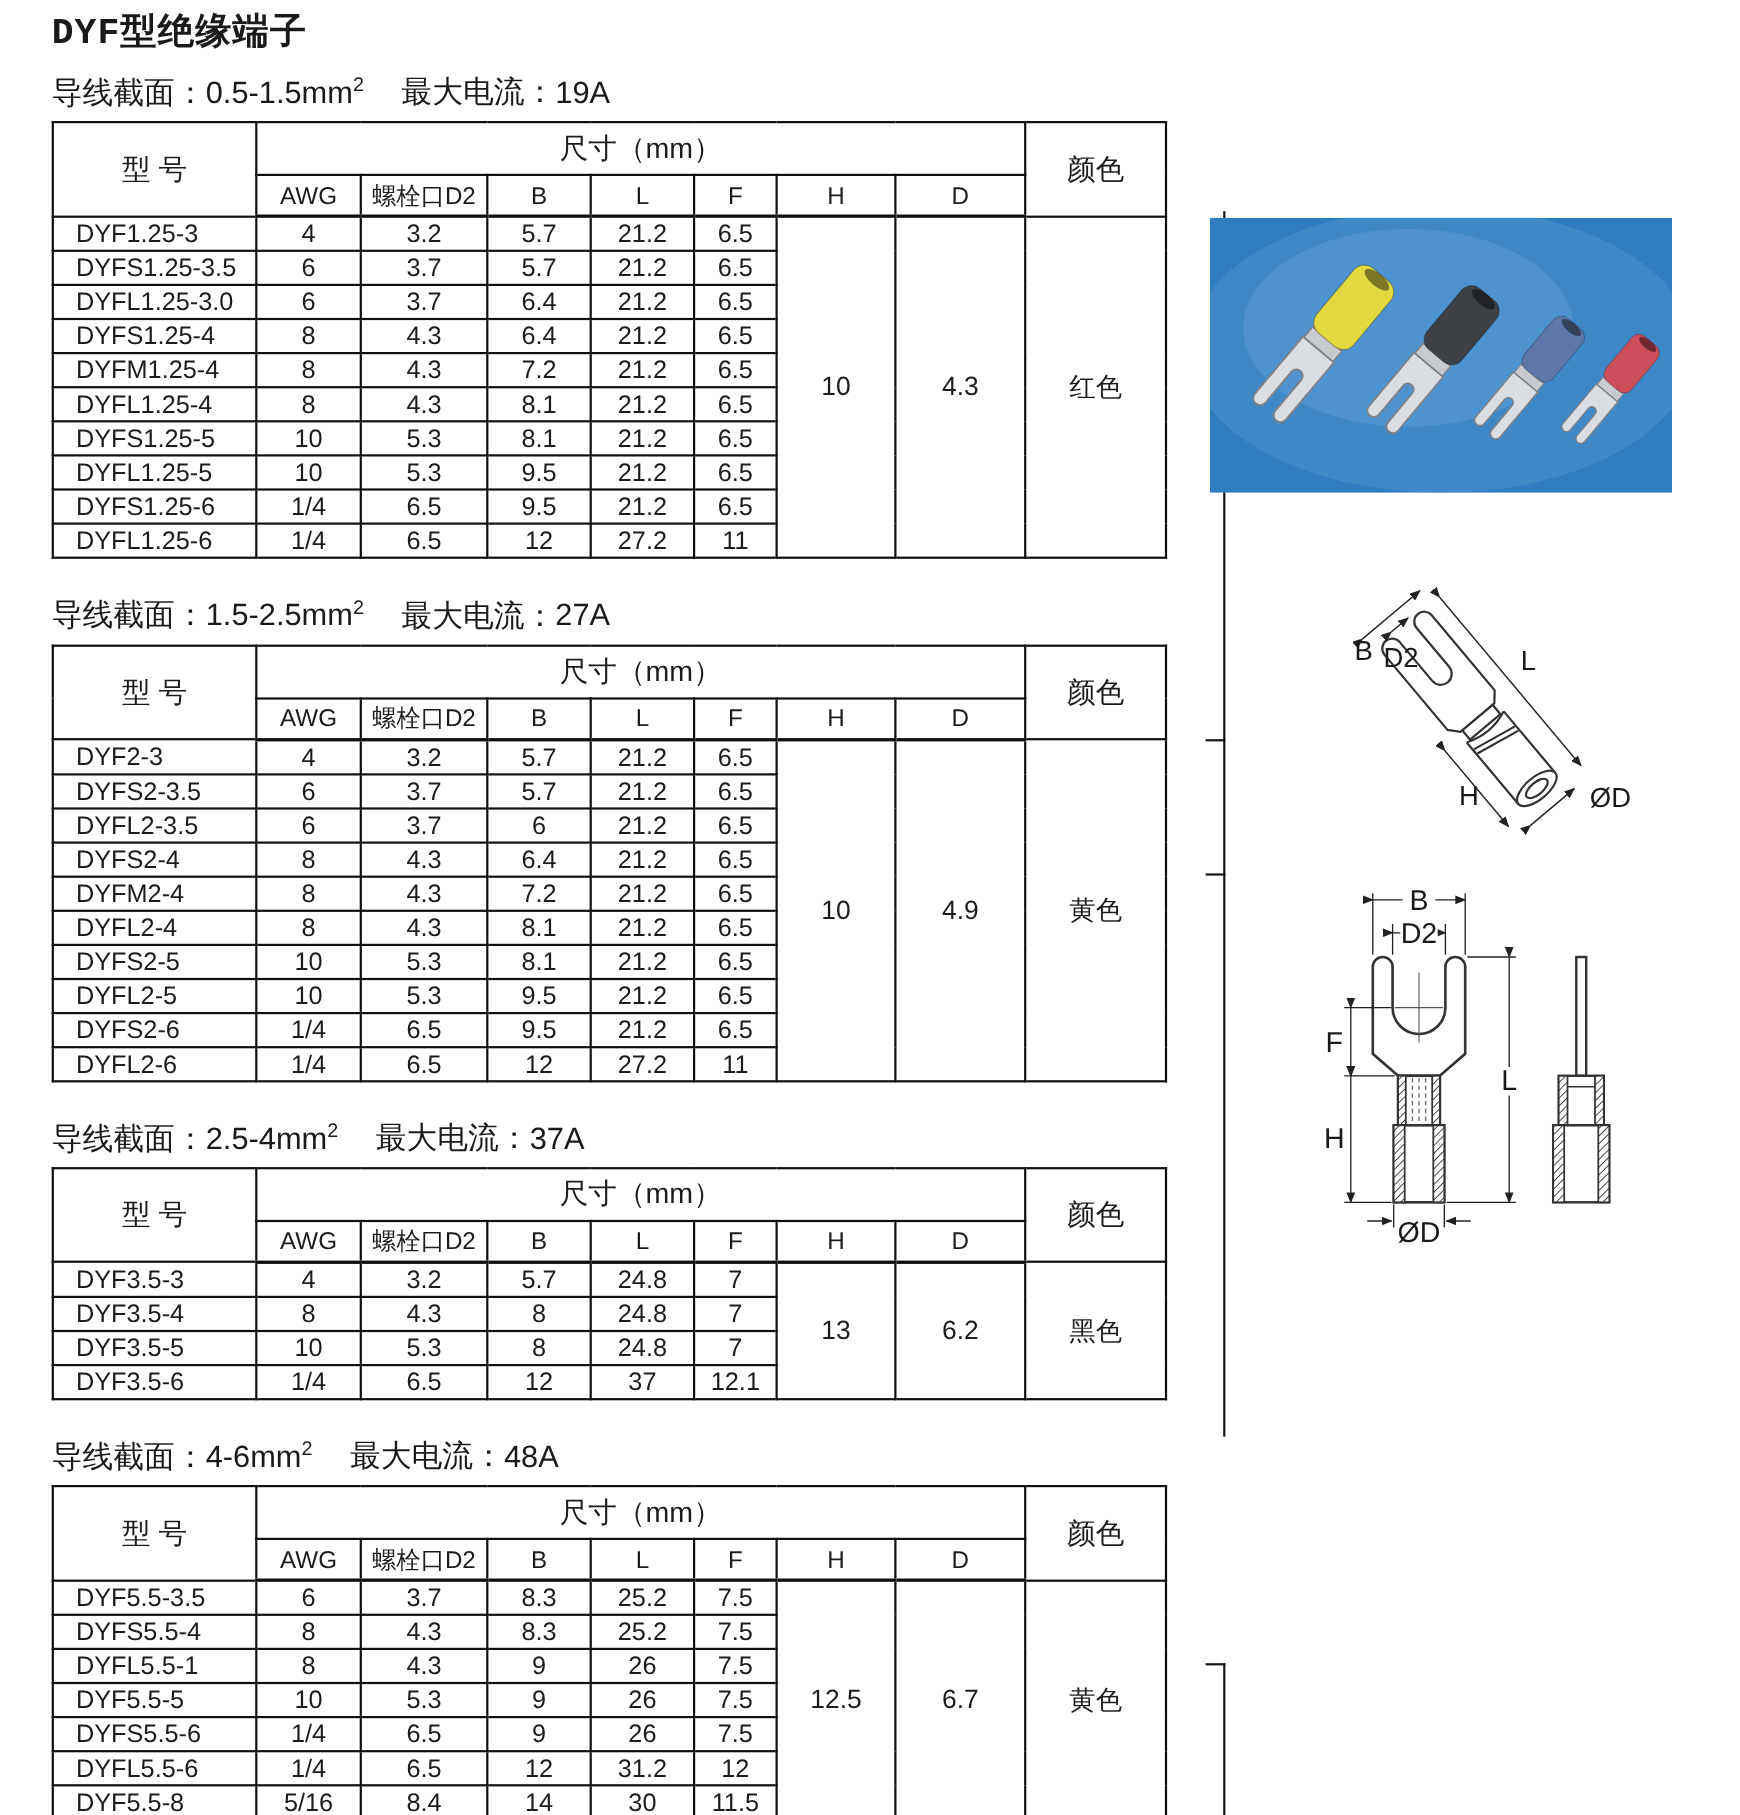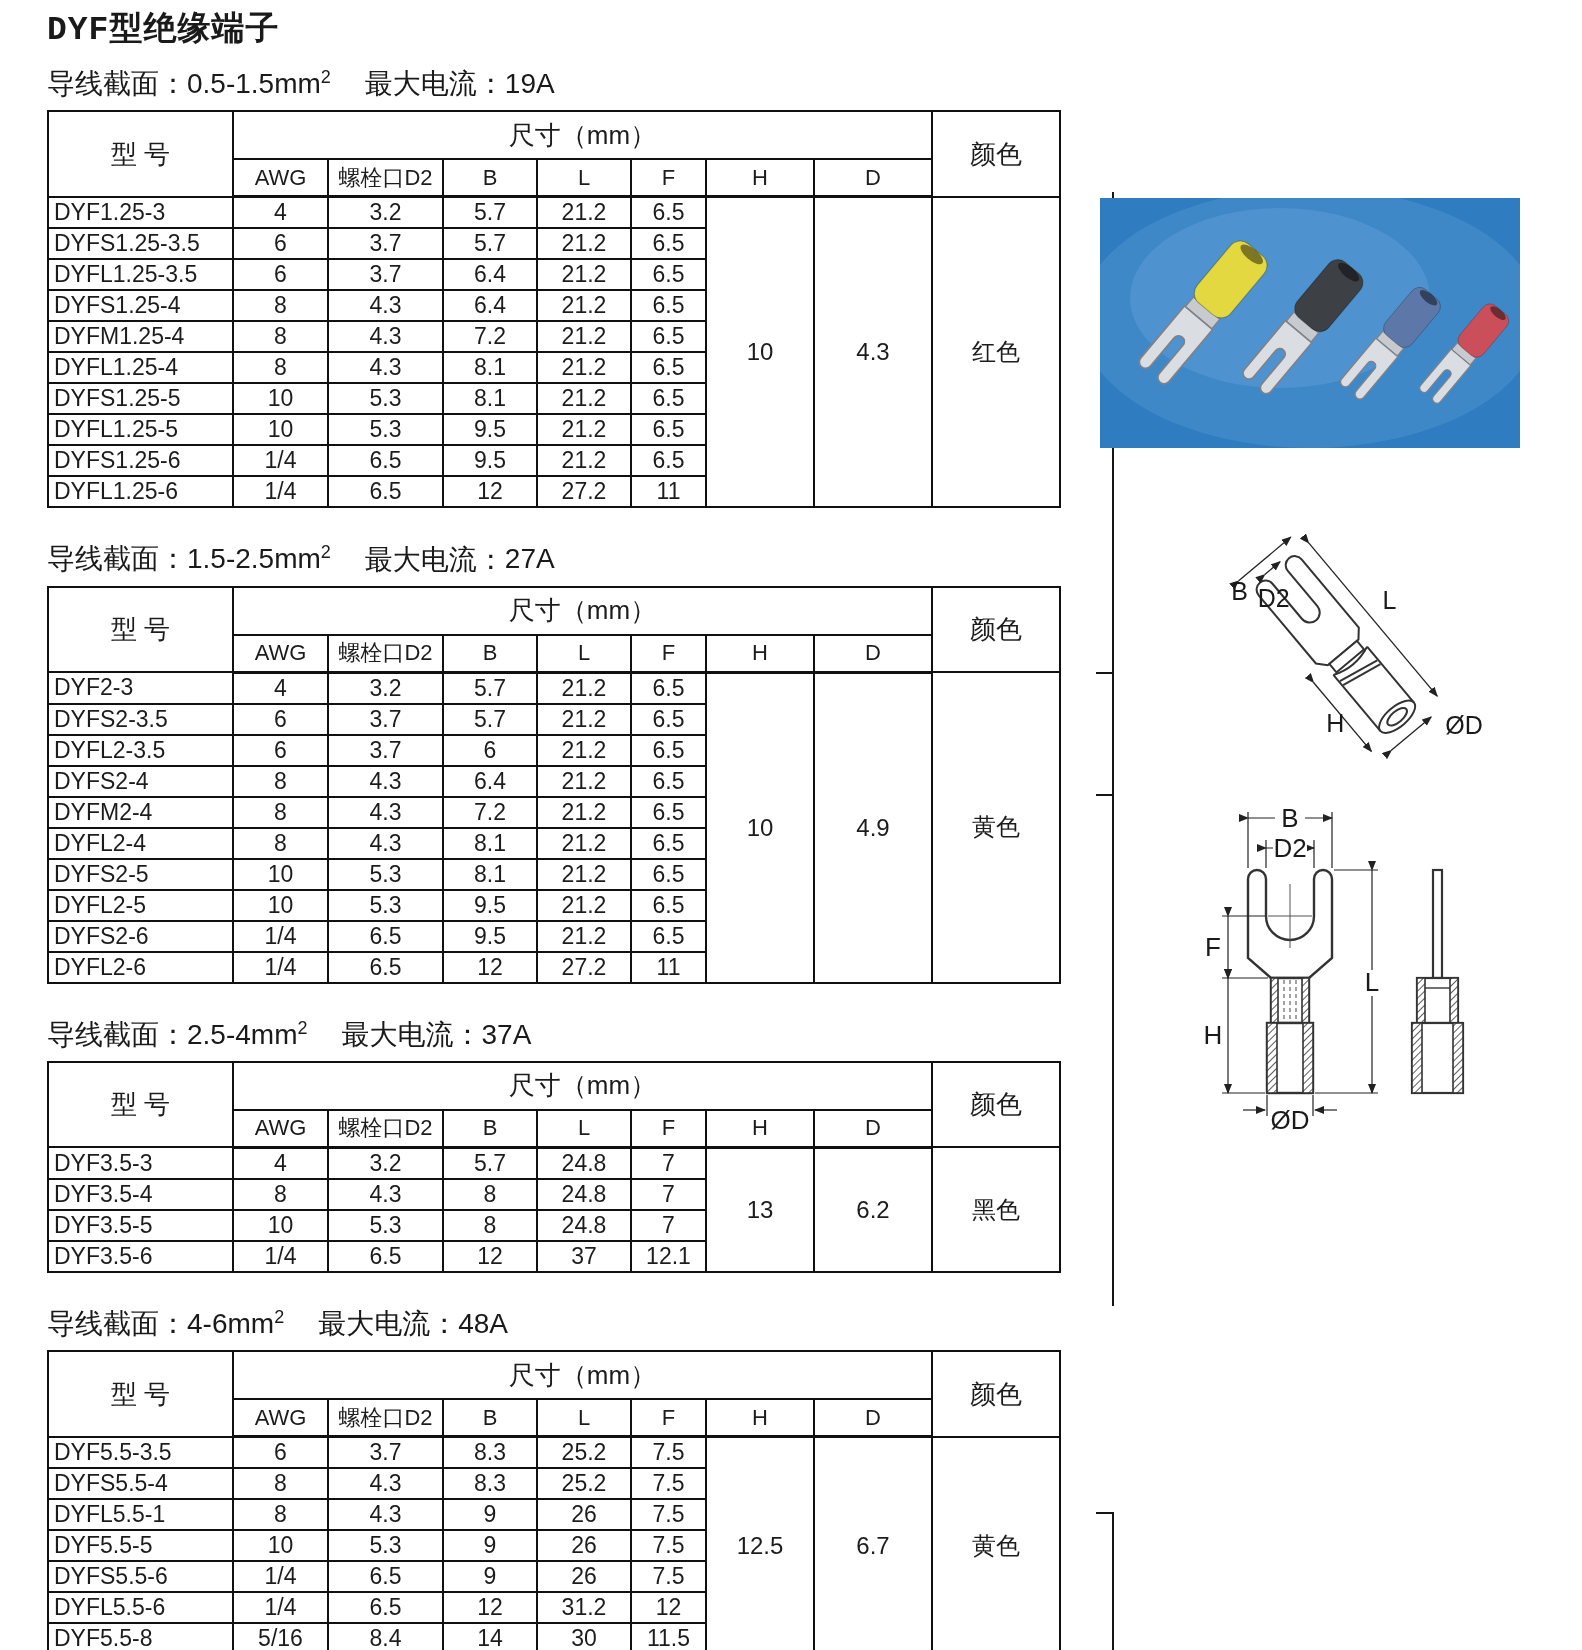--- a/index.html
+++ b/index.html
@@ -14,21 +14,21 @@
   .sub-line sup{font-size:18px;}
   .sub-line .mc{margin-left:34px;}
   .sub-line.first{margin-top:8px;}
   table.spec{border-collapse:collapse;table-layout:fixed;width:1012px;margin-top:9px;}
   .spec th,.spec td{
     border:2px solid #101010;text-align:center;font-size:23px;font-weight:400;
     color:#1c1c1c;padding:1px 4px;height:27px;overflow:hidden;white-space:nowrap;
   }
   .spec thead tr.top th{font-size:26px;height:44px;}
   .spec thead tr.sub th{font-size:22px;height:33px;border-bottom:3px solid #101010;}
-  .spec td.model{text-align:left;padding-left:5px;}
+  .spec td.model{text-align:left;padding-left:20px;}
   .spec td.merge{font-size:24px;}
   
   .rule{position:absolute;background:#161616;}
   
   .fig{position:absolute;}
   svg text{font-family:"Liberation Sans","DejaVu Sans",sans-serif;}
 </style>
 </head>
 <body>
 
@@ -78,21 +78,21 @@
         </tr>
         <tr>
           <td class="model">DYFS1.25-3.5</td>
           <td>6</td>
           <td>3.7</td>
           <td>5.7</td>
           <td>21.2</td>
           <td>6.5</td>
         </tr>
         <tr>
-          <td class="model">DYFL1.25-3.5</td>
+          <td class="model">DYFL1.25-3.0</td>
           <td>6</td>
           <td>3.7</td>
           <td>6.4</td>
           <td>21.2</td>
           <td>6.5</td>
         </tr>
         <tr>
           <td class="model">DYFS1.25-4</td>
           <td>8</td>
           <td>4.3</td>

